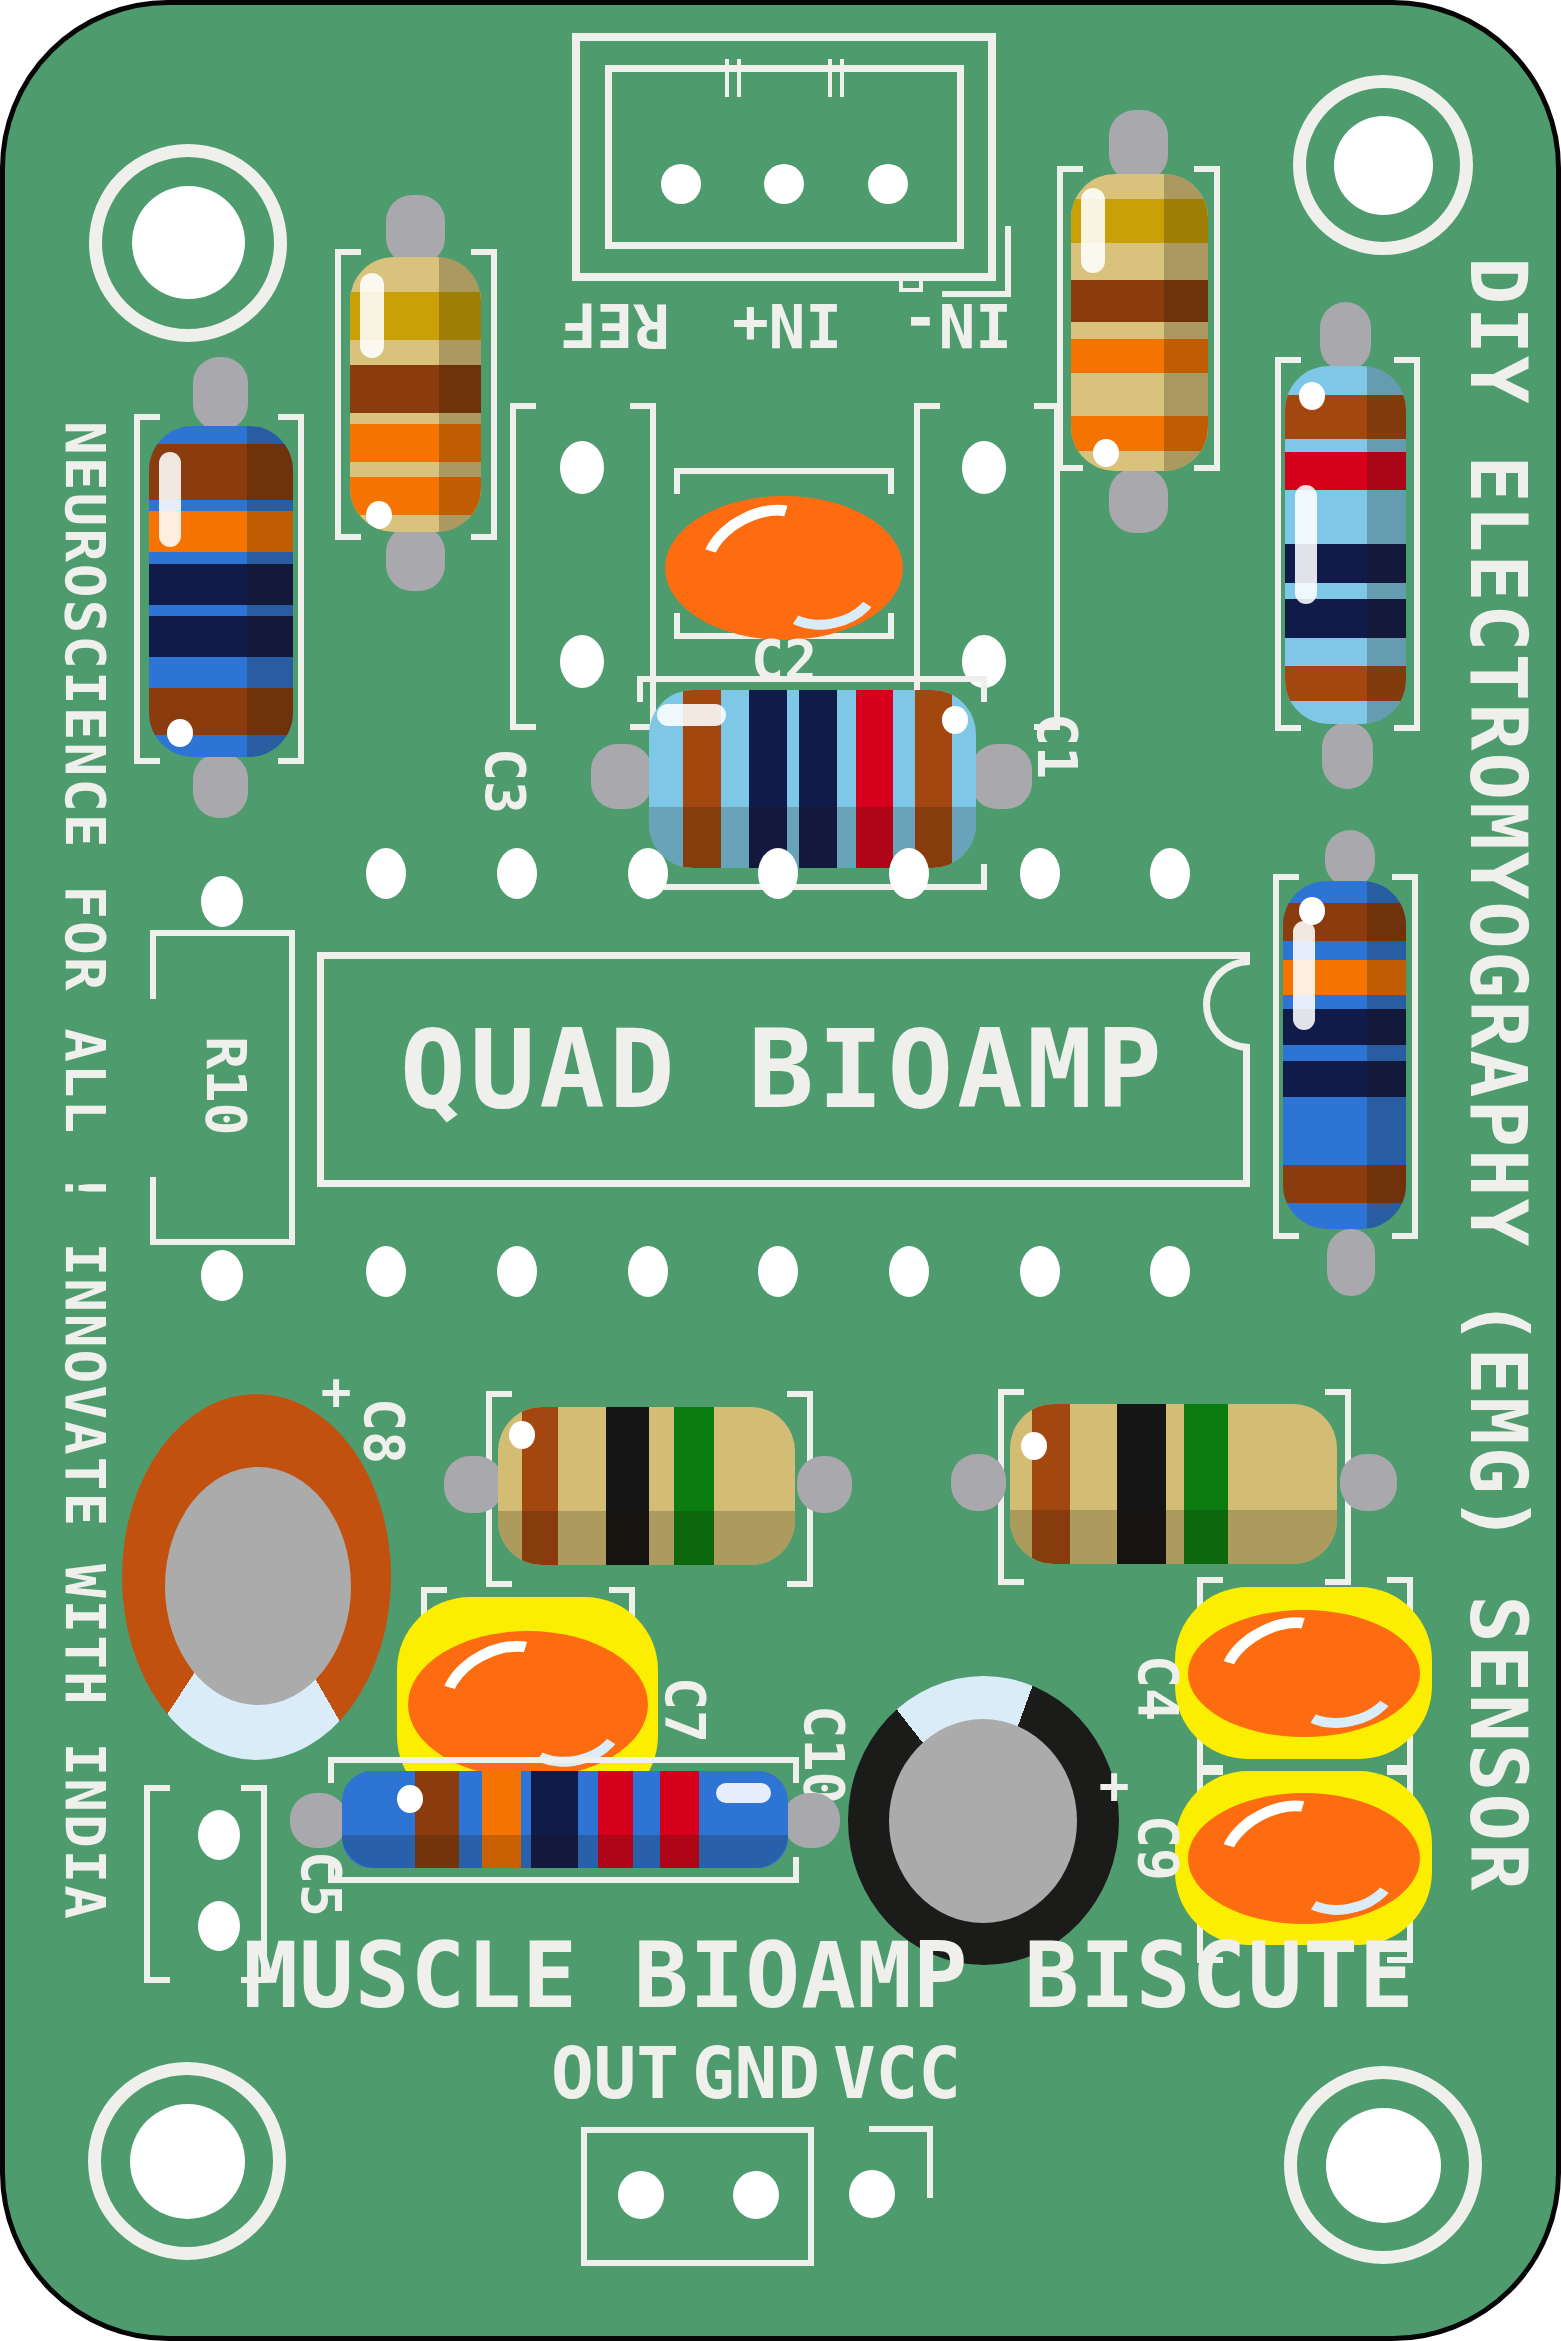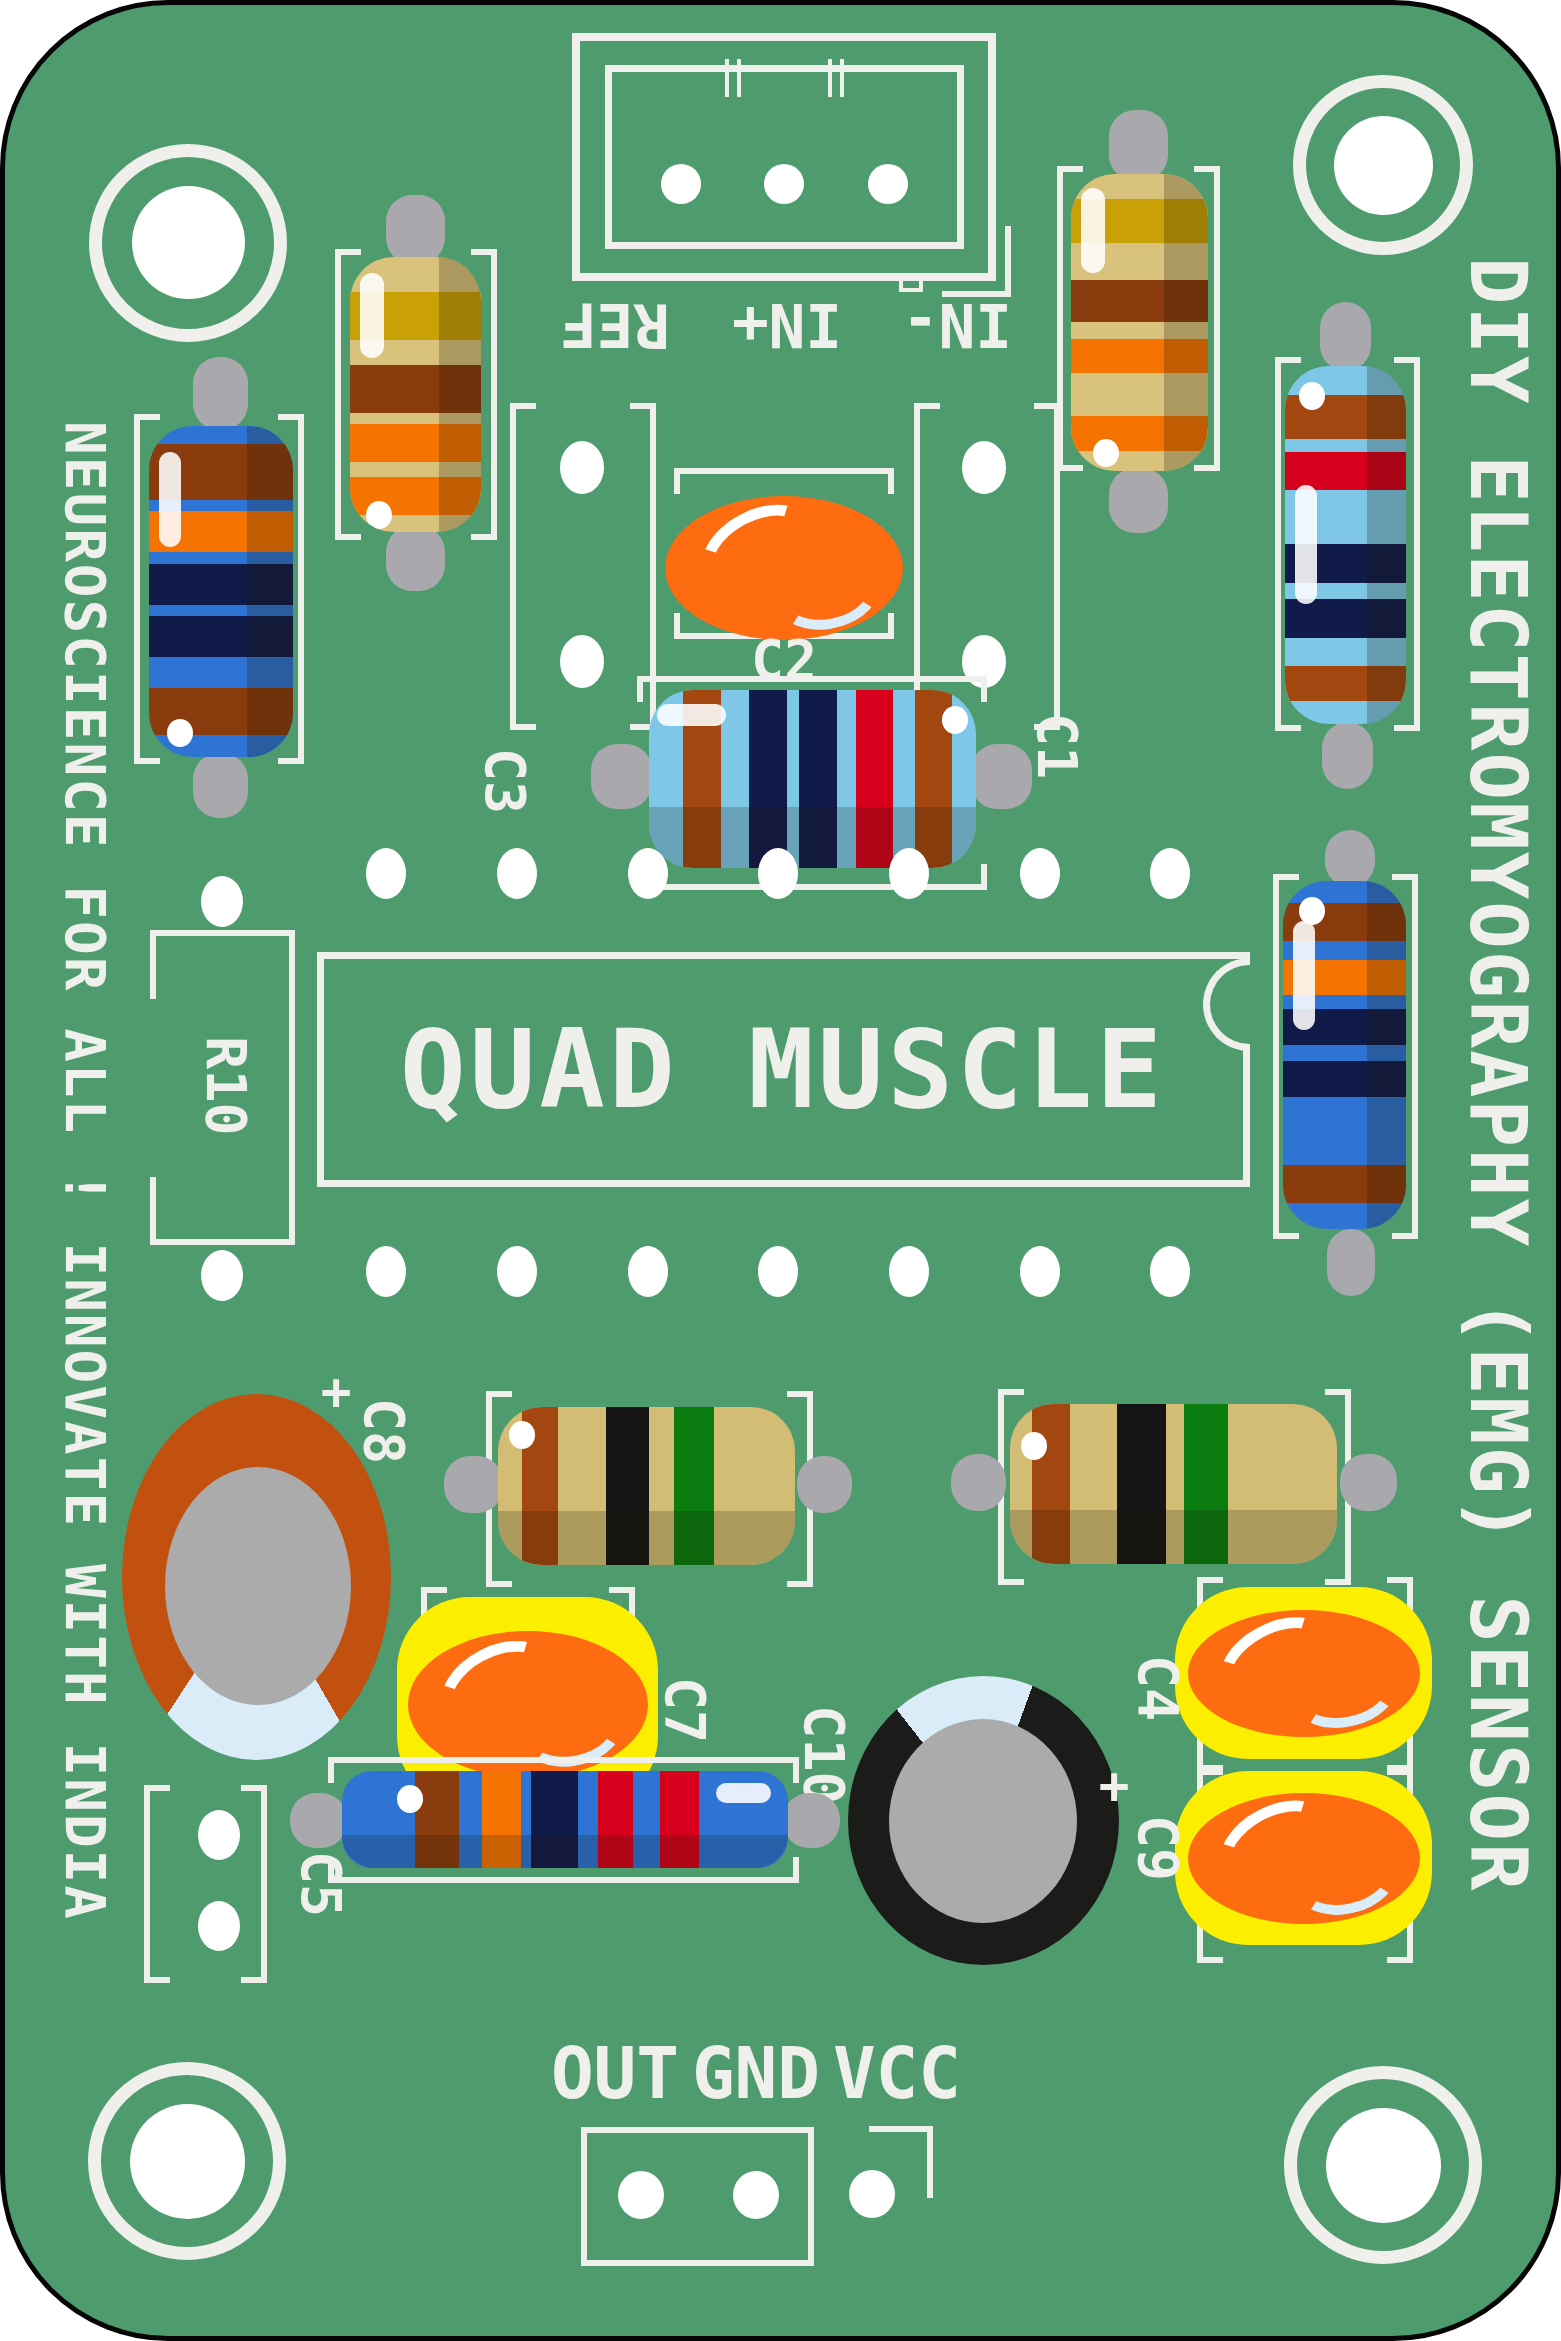--- a/index.html
+++ b/index.html
@@ -206,21 +206,21 @@
     <div class="pad" style="left:1145px;top:843px;width:40px;height:51px;"></div>
     <div class="pad" style="left:361px;top:1241px;width:40px;height:51px;"></div>
     <div class="pad" style="left:492px;top:1241px;width:40px;height:51px;"></div>
     <div class="pad" style="left:623px;top:1241px;width:40px;height:51px;"></div>
     <div class="pad" style="left:753px;top:1241px;width:40px;height:51px;"></div>
     <div class="pad" style="left:884px;top:1241px;width:40px;height:51px;"></div>
     <div class="pad" style="left:1015px;top:1241px;width:40px;height:51px;"></div>
     <div class="pad" style="left:1145px;top:1241px;width:40px;height:51px;"></div>
     <div class="rect" style="left:312px;top:947px;width:933px;height:235px;border-width:7px;"></div>
     <div class="notch" style="left:1198px;top:953px;"></div>
-    <div class="lbl c" style="left:778px;top:1064px;font-size:109px;letter-spacing:4px;">QUAD MUSCLE</div>
+    <div class="lbl c" style="left:778px;top:1064px;font-size:109px;letter-spacing:4px;">QUAD BIOAMP</div>
   </div>
 
   <div>
     <div class="pad" style="left:196px;top:871px;width:42px;height:51px;"></div>
     <div class="pad" style="left:196px;top:1245px;width:42px;height:51px;"></div>
     <div class="rect" style="left:145px;top:925px;width:145px;height:315px;"></div>
     <div class="abs" style="left:141px;top:994px;width:18px;height:178px;background:var(--green);"></div>
     <div class="lbl r90" style="left:220px;top:1081px;">R10</div>
   </div>
 
@@ -319,20 +319,21 @@
       <div class="bandv" style="left:140px;width:39px;background:var(--orange_band);"></div>
       <div class="bandv" style="left:189px;width:47px;background:var(--navy);"></div>
       <div class="bandv" style="left:256px;width:35px;background:var(--red);"></div>
       <div class="bandv" style="left:318px;width:39px;background:var(--red);"></div>
       <div class="shb"></div>
       <div class="rshine" style="left:374px;top:12px;width:55px;height:20px;"></div>
       <div class="rdot" style="left:55px;top:14px;"></div>
     </div>
   </div>
 
+  <div class="lbl c" style="left:824px;top:1970px;font-size:91px;letter-spacing:1px;">MUSCLE BIOAMP BISCUTE</div>
 
   <div class="lbl c" style="left:610px;top:2068px;font-size:71px;">OUT</div>
   <div class="lbl c" style="left:751px;top:2068px;font-size:71px;">GND</div>
   <div class="lbl c" style="left:892px;top:2068px;font-size:71px;">VCC</div>
 
   <div>
     <div class="rect" style="left:576px;top:2122px;width:233px;height:139px;"></div>
     <div class="pad" style="left:613px;top:2166px;width:46px;height:48px;"></div>
     <div class="pad" style="left:728px;top:2166px;width:46px;height:48px;"></div>
     <div class="pad" style="left:844px;top:2165px;width:46px;height:48px;"></div>

